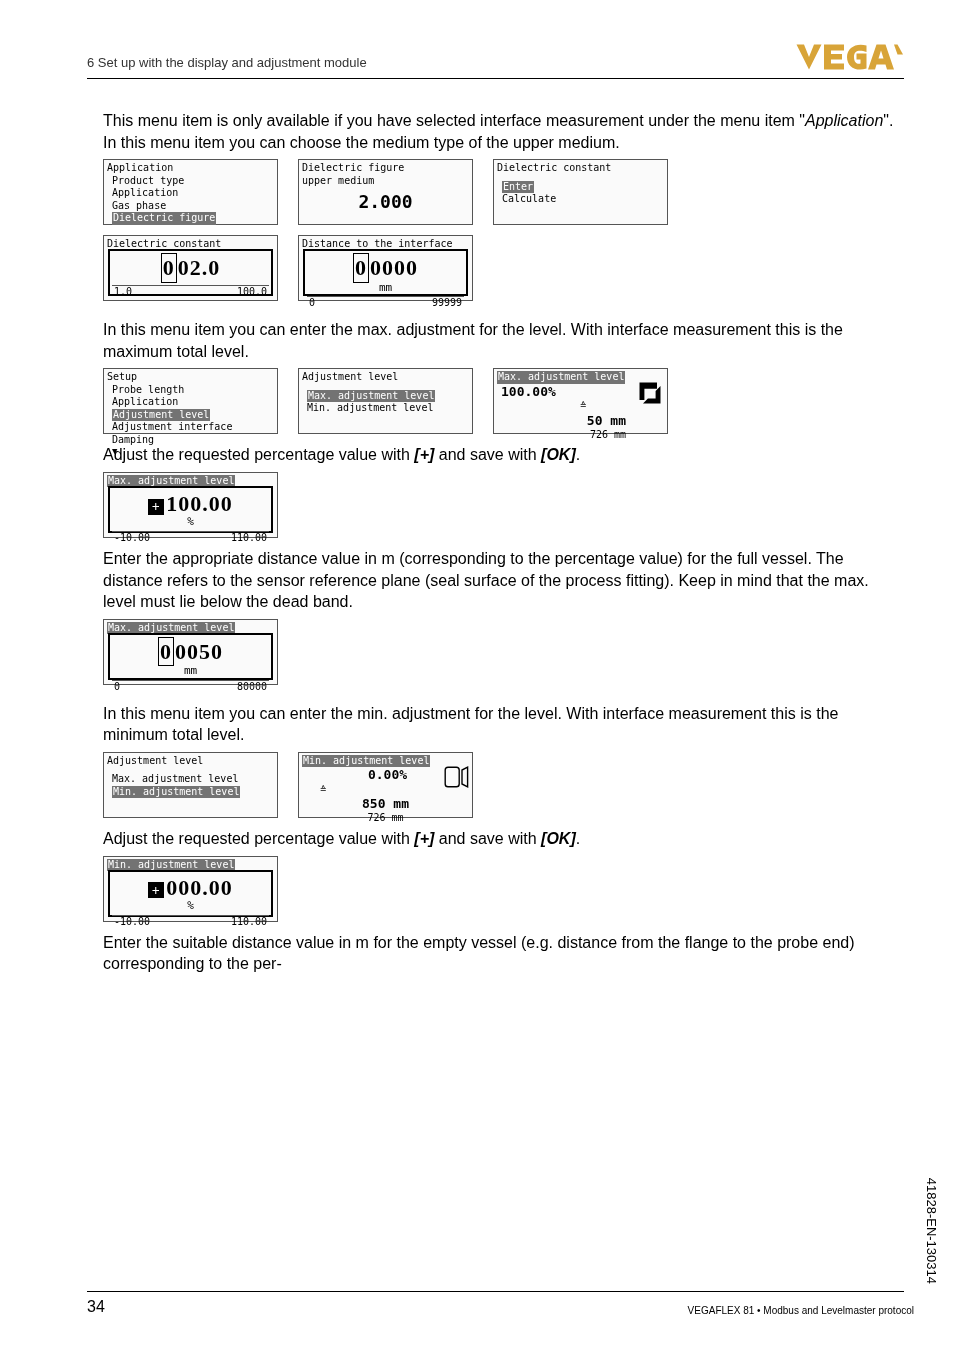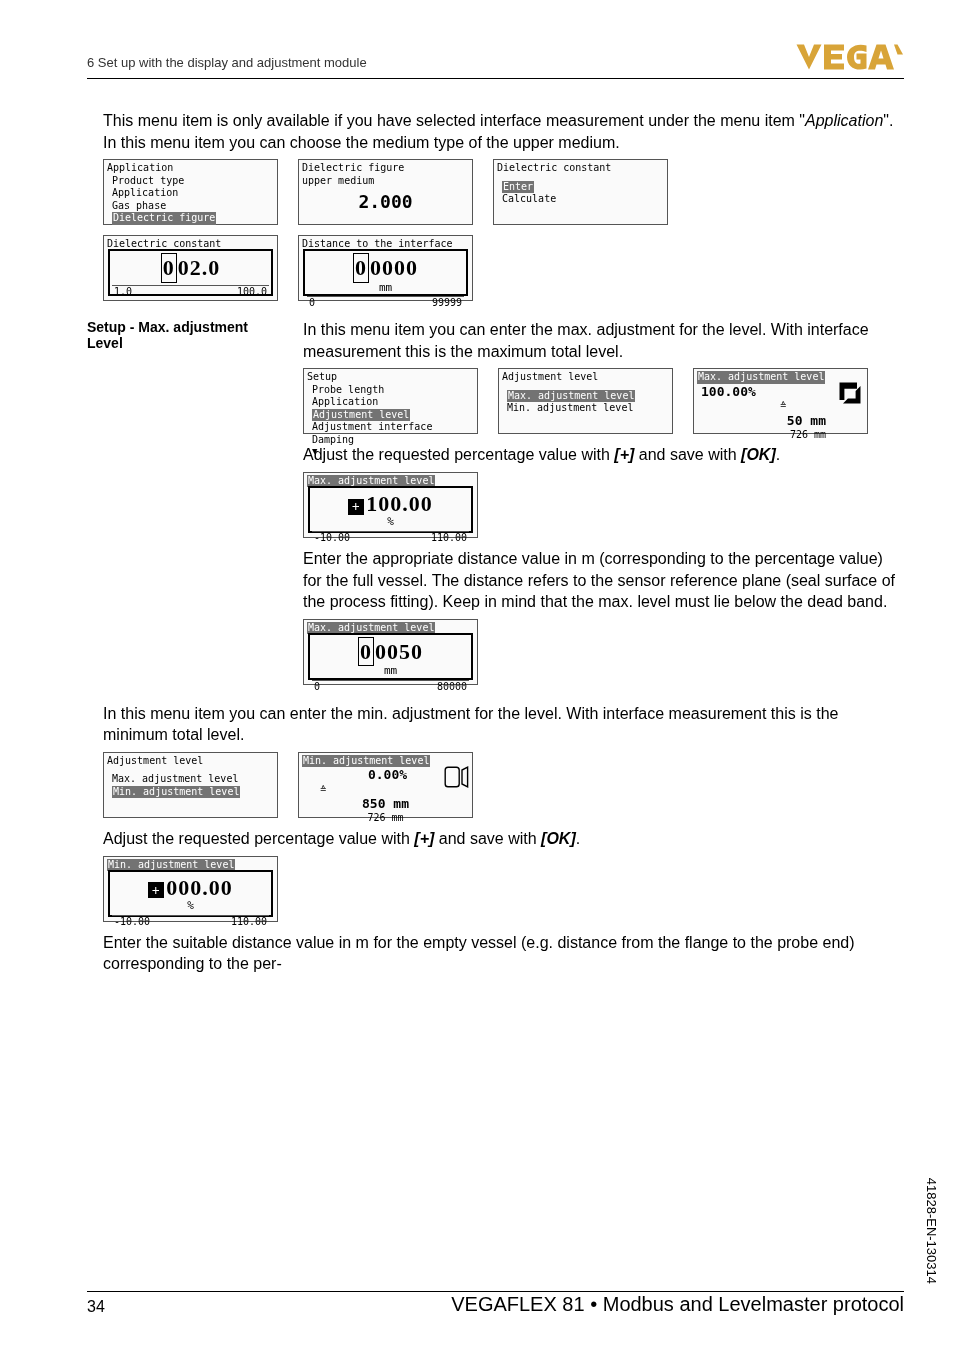--- a/index.html
+++ b/index.html
@@ -133,22 +133,22 @@
     .arrow-dn { font-size: 9px; }
     .page-number {
       position: absolute;
       bottom: 38px;
       left: 87px;
       font-size: 16px;
     }
     .footer-text {
       position: absolute;
       bottom: 38px;
-      right: 50px;
-      font-size: 20px;
+      right: 40px;
+      font-size: 10px;
     }
     .footer-line {
       position: absolute;
       bottom: 62px;
       left: 87px;
       right: 50px;
       border-top: 1px solid #000;
     }
     .side-text {
       position: absolute;
@@ -237,21 +237,20 @@
                 <span>0</span>
                 <span>99999</span>
               </div>
           </div>
         </div>
       </div>
     </div>
   </div>
 
   <div class="section">
-    <div class="left-col">Setup - Max. adjustment Level</div>
     <div class="right-col">
       <p class="body-text">In this menu item you can enter the max. adjustment for the level. With interface measurement this is the maximum total level.</p>
 
       <div class="lcd-row">
         <div class="lcd-box tall">
           <div class="lcd-title">Setup</div>
           <div class="lcd-sub">Probe length</div>
           <div class="lcd-sub">Application</div>
           <div class="lcd-sub"><span class="lcd-hl">Adjustment level</span></div>
           <div class="lcd-sub">Adjustment interface</div>

